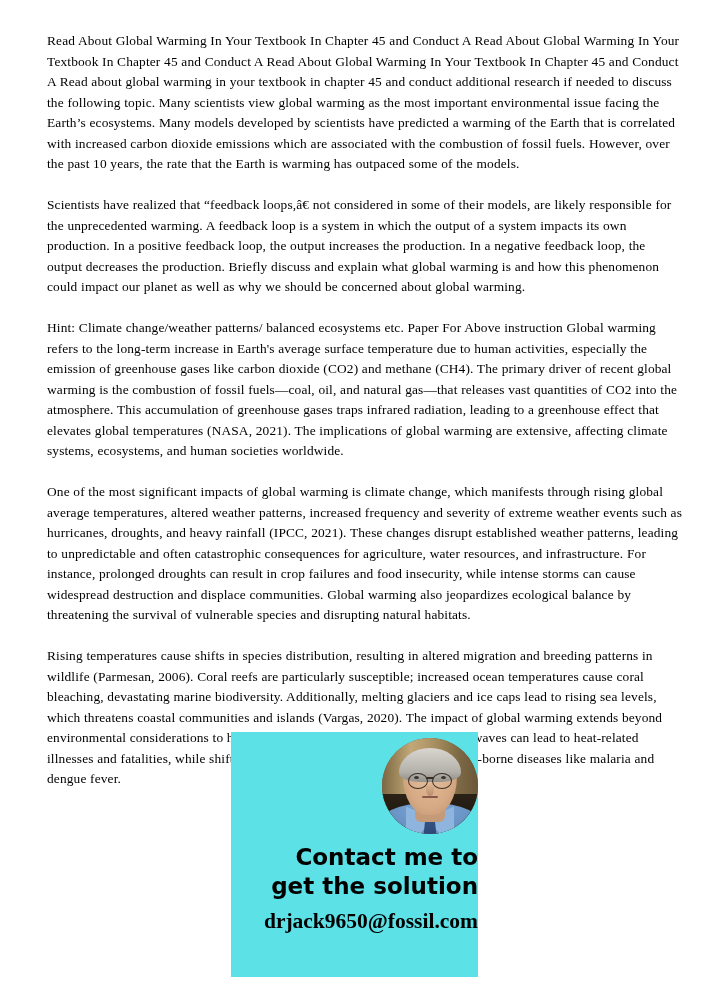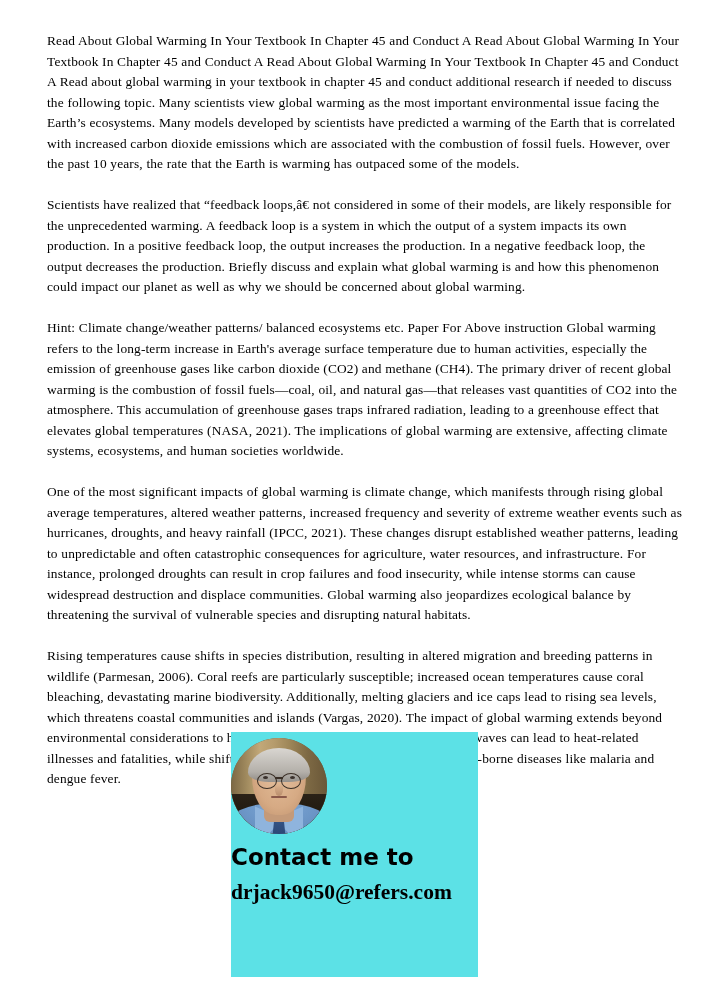--- a/index.html
+++ b/index.html
@@ -46,21 +46,21 @@
   #contact-overlay {
     position: absolute;
     left: 231px;
     top: 732px;
     width: 247px;
     height: 245px;
     background: #5ce1e6;
     box-sizing: border-box;
     display: flex;
     flex-direction: column;
-    align-items: flex-start;
+    align-items: flex-end;
     z-index: 10;
   }
 
   #avatar {
     width: 96px;
     height: 96px;
     border-radius: 50%;
     margin-top: 6px;
     overflow: hidden;
     position: relative;
@@ -240,17 +240,18 @@
       <div class="eye-l"></div>
       <div class="eye-r"></div>
       <div class="glass-l"></div>
       <div class="glass-r"></div>
       <div class="bridge"></div>
       <div class="nose"></div>
       <div class="mouth"></div>
     </div>
 
     <div class="overlay-line" id="overlay-line-1">Contact me to</div>
-    <div id="overlay-email">drjack9650@refers.com</div>
+    <div class="overlay-line" id="overlay-line-2">get the solution</div>
+    <div id="overlay-email">drjack9650@fossil.com</div>
 
   </div>
 
 </div>
 
 </body></html>

